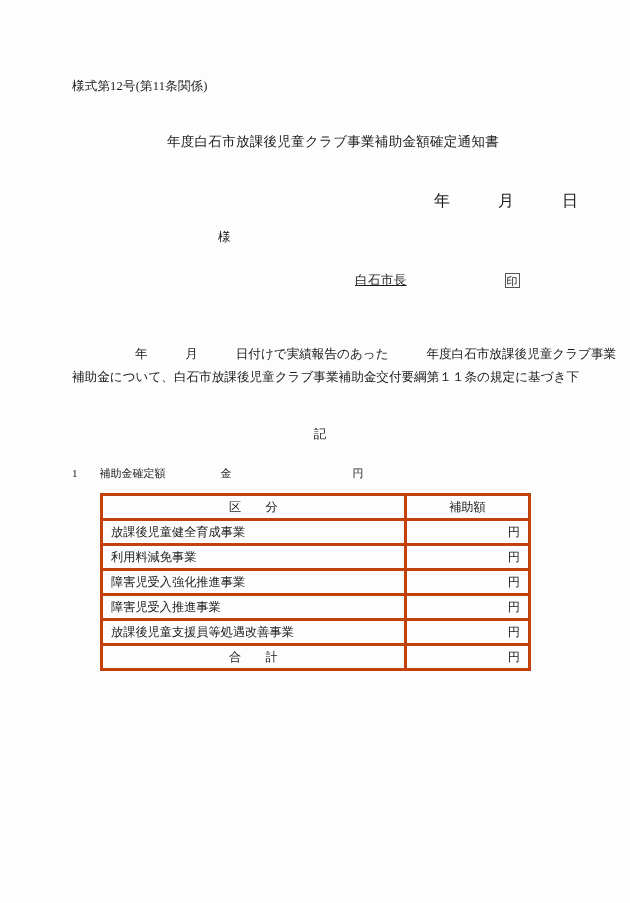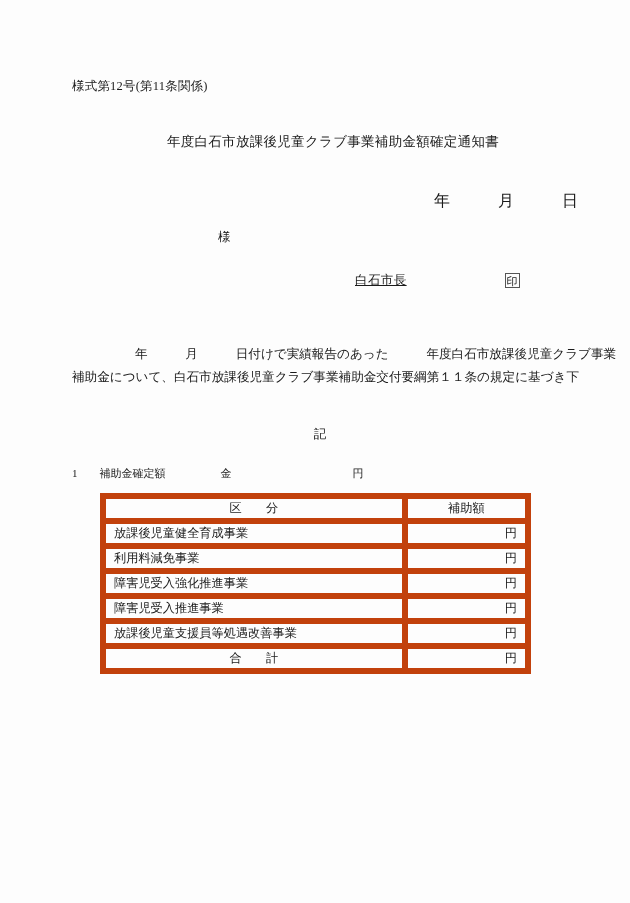--- a/index.html
+++ b/index.html
@@ -128,21 +128,21 @@
   .amount-table {
     position: absolute;
     left: 100px;
     top: 493px;
     width: 431px;
     border-collapse: collapse;
     font-size: 12.2px;
   }
   .amount-table td,
   .amount-table th {
-    border: 6px solid #c2410c;
+    border: 3px solid #c2410c;
     height: 25px;
     padding: 0 8px;
     font-weight: normal;
     vertical-align: middle;
     box-sizing: border-box;
     font-family: Liberation Mono, monospace;
   }
   .amount-table .col-category { width: 306px; }
   .amount-table .col-amount { width: 125px; text-align: right; }
   .amount-table thead th { text-align: center; }

